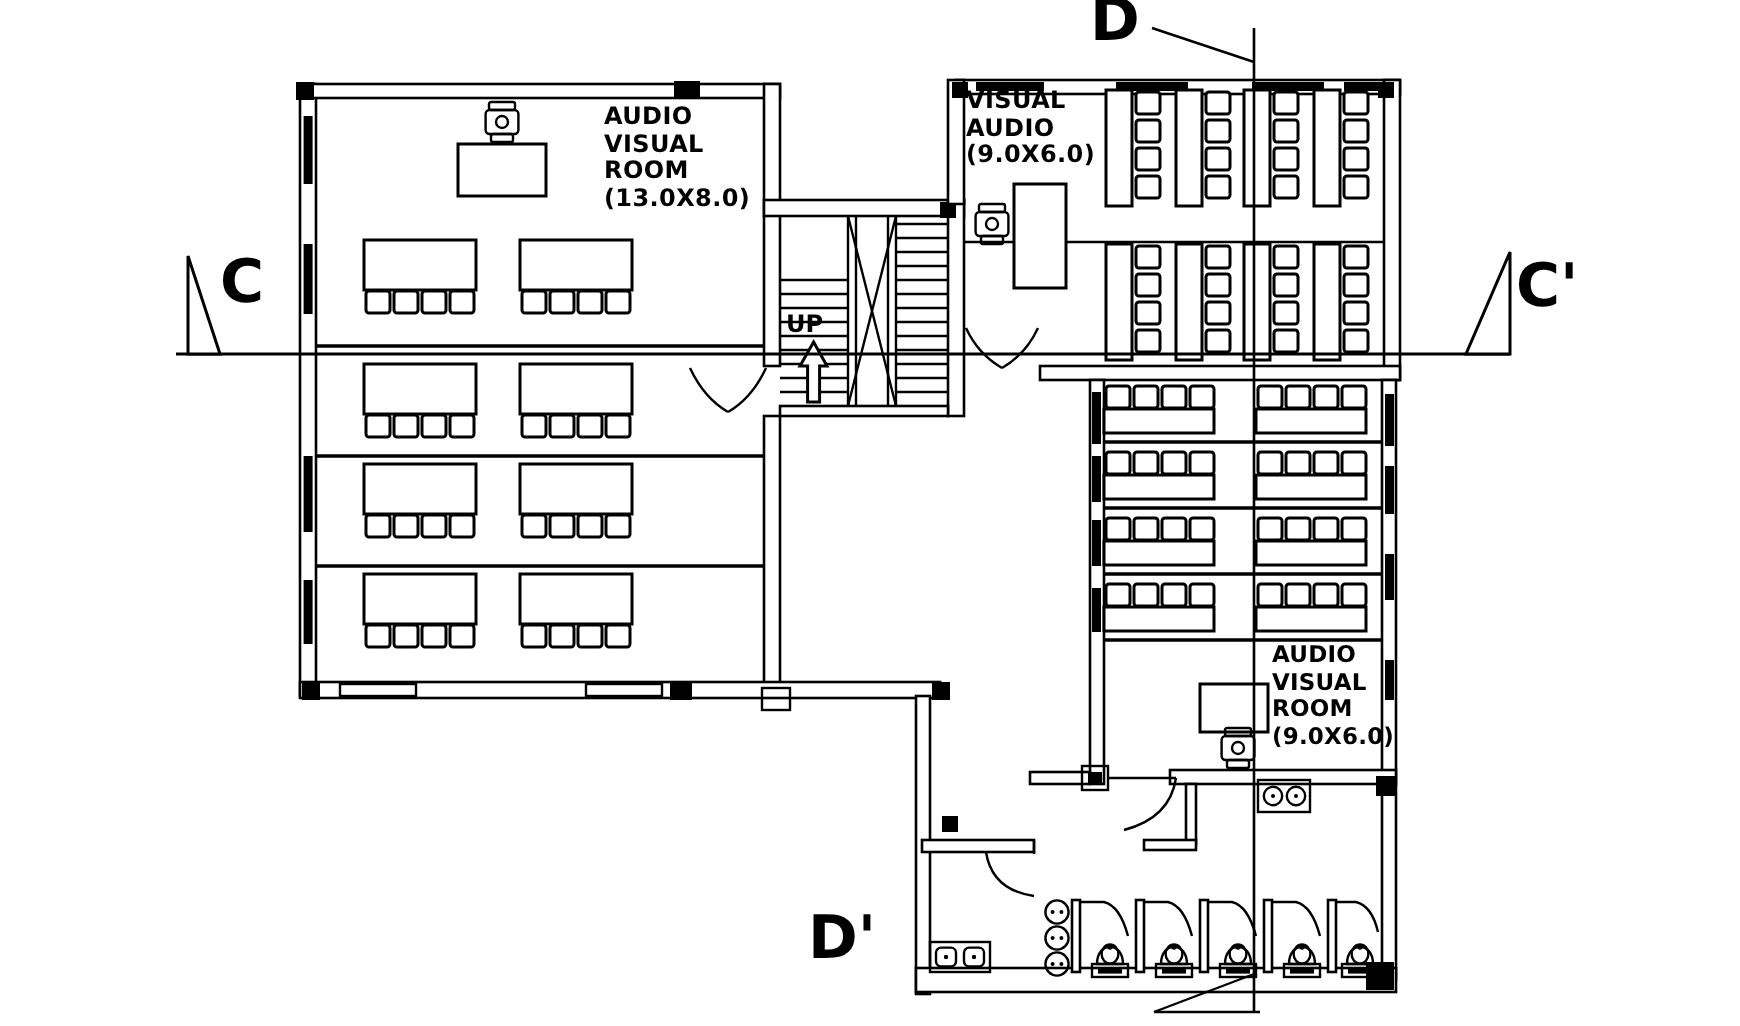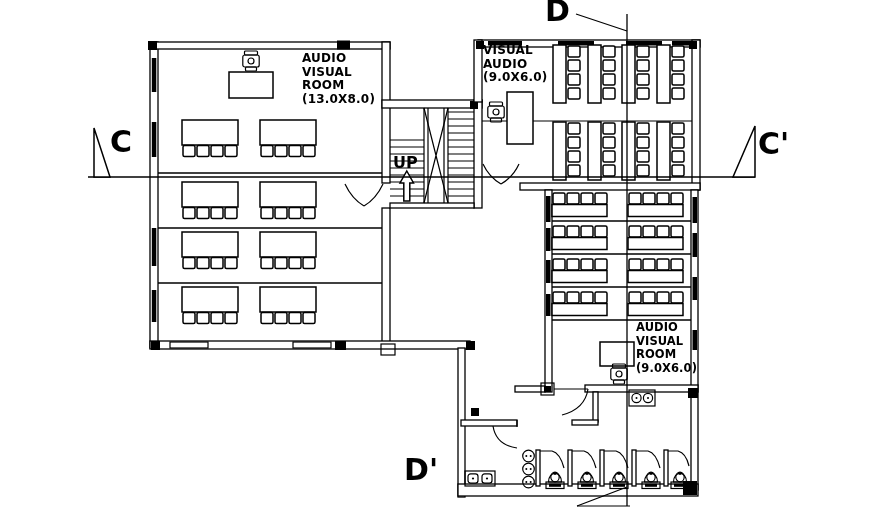--- a/index.html
+++ b/index.html
@@ -3,21 +3,21 @@
 <meta charset="utf-8">
 <style>
   html,body{margin:0;padding:0;background:#fff;}
   #plan{position:relative;width:870px;height:513px;background:#ffffff;overflow:hidden;
         font-family:"DejaVu Sans", sans-serif;color:#000;}
   #plan svg{position:absolute;left:0;top:0;}
   .lbl{position:absolute;font-weight:700;color:#000;white-space:nowrap;}
   .room-lbl{font-size:12px;line-height:13.5px;letter-spacing:.2px;}
   .room-lbl-sm{font-size:11.5px;line-height:13.5px;letter-spacing:.1px;}
   .marker-lbl{font-size:30px;line-height:30px;font-weight:700;}
-  .up-lbl{font-size:16px;line-height:13px;}
+  .up-lbl{font-size:12px;line-height:13px;}
   
   .w{fill:#ffffff;stroke:#000;stroke-width:1.3;}       
   .f{fill:#ffffff;stroke:#000;stroke-width:1.5;}       
   .t{fill:none;stroke:#000;stroke-width:1.2;}          
   .tk{fill:none;stroke:#000;stroke-width:1.7;}         
   .blk{fill:#000;stroke:none;}                         
 </style>
 </head>
 <body>
 

